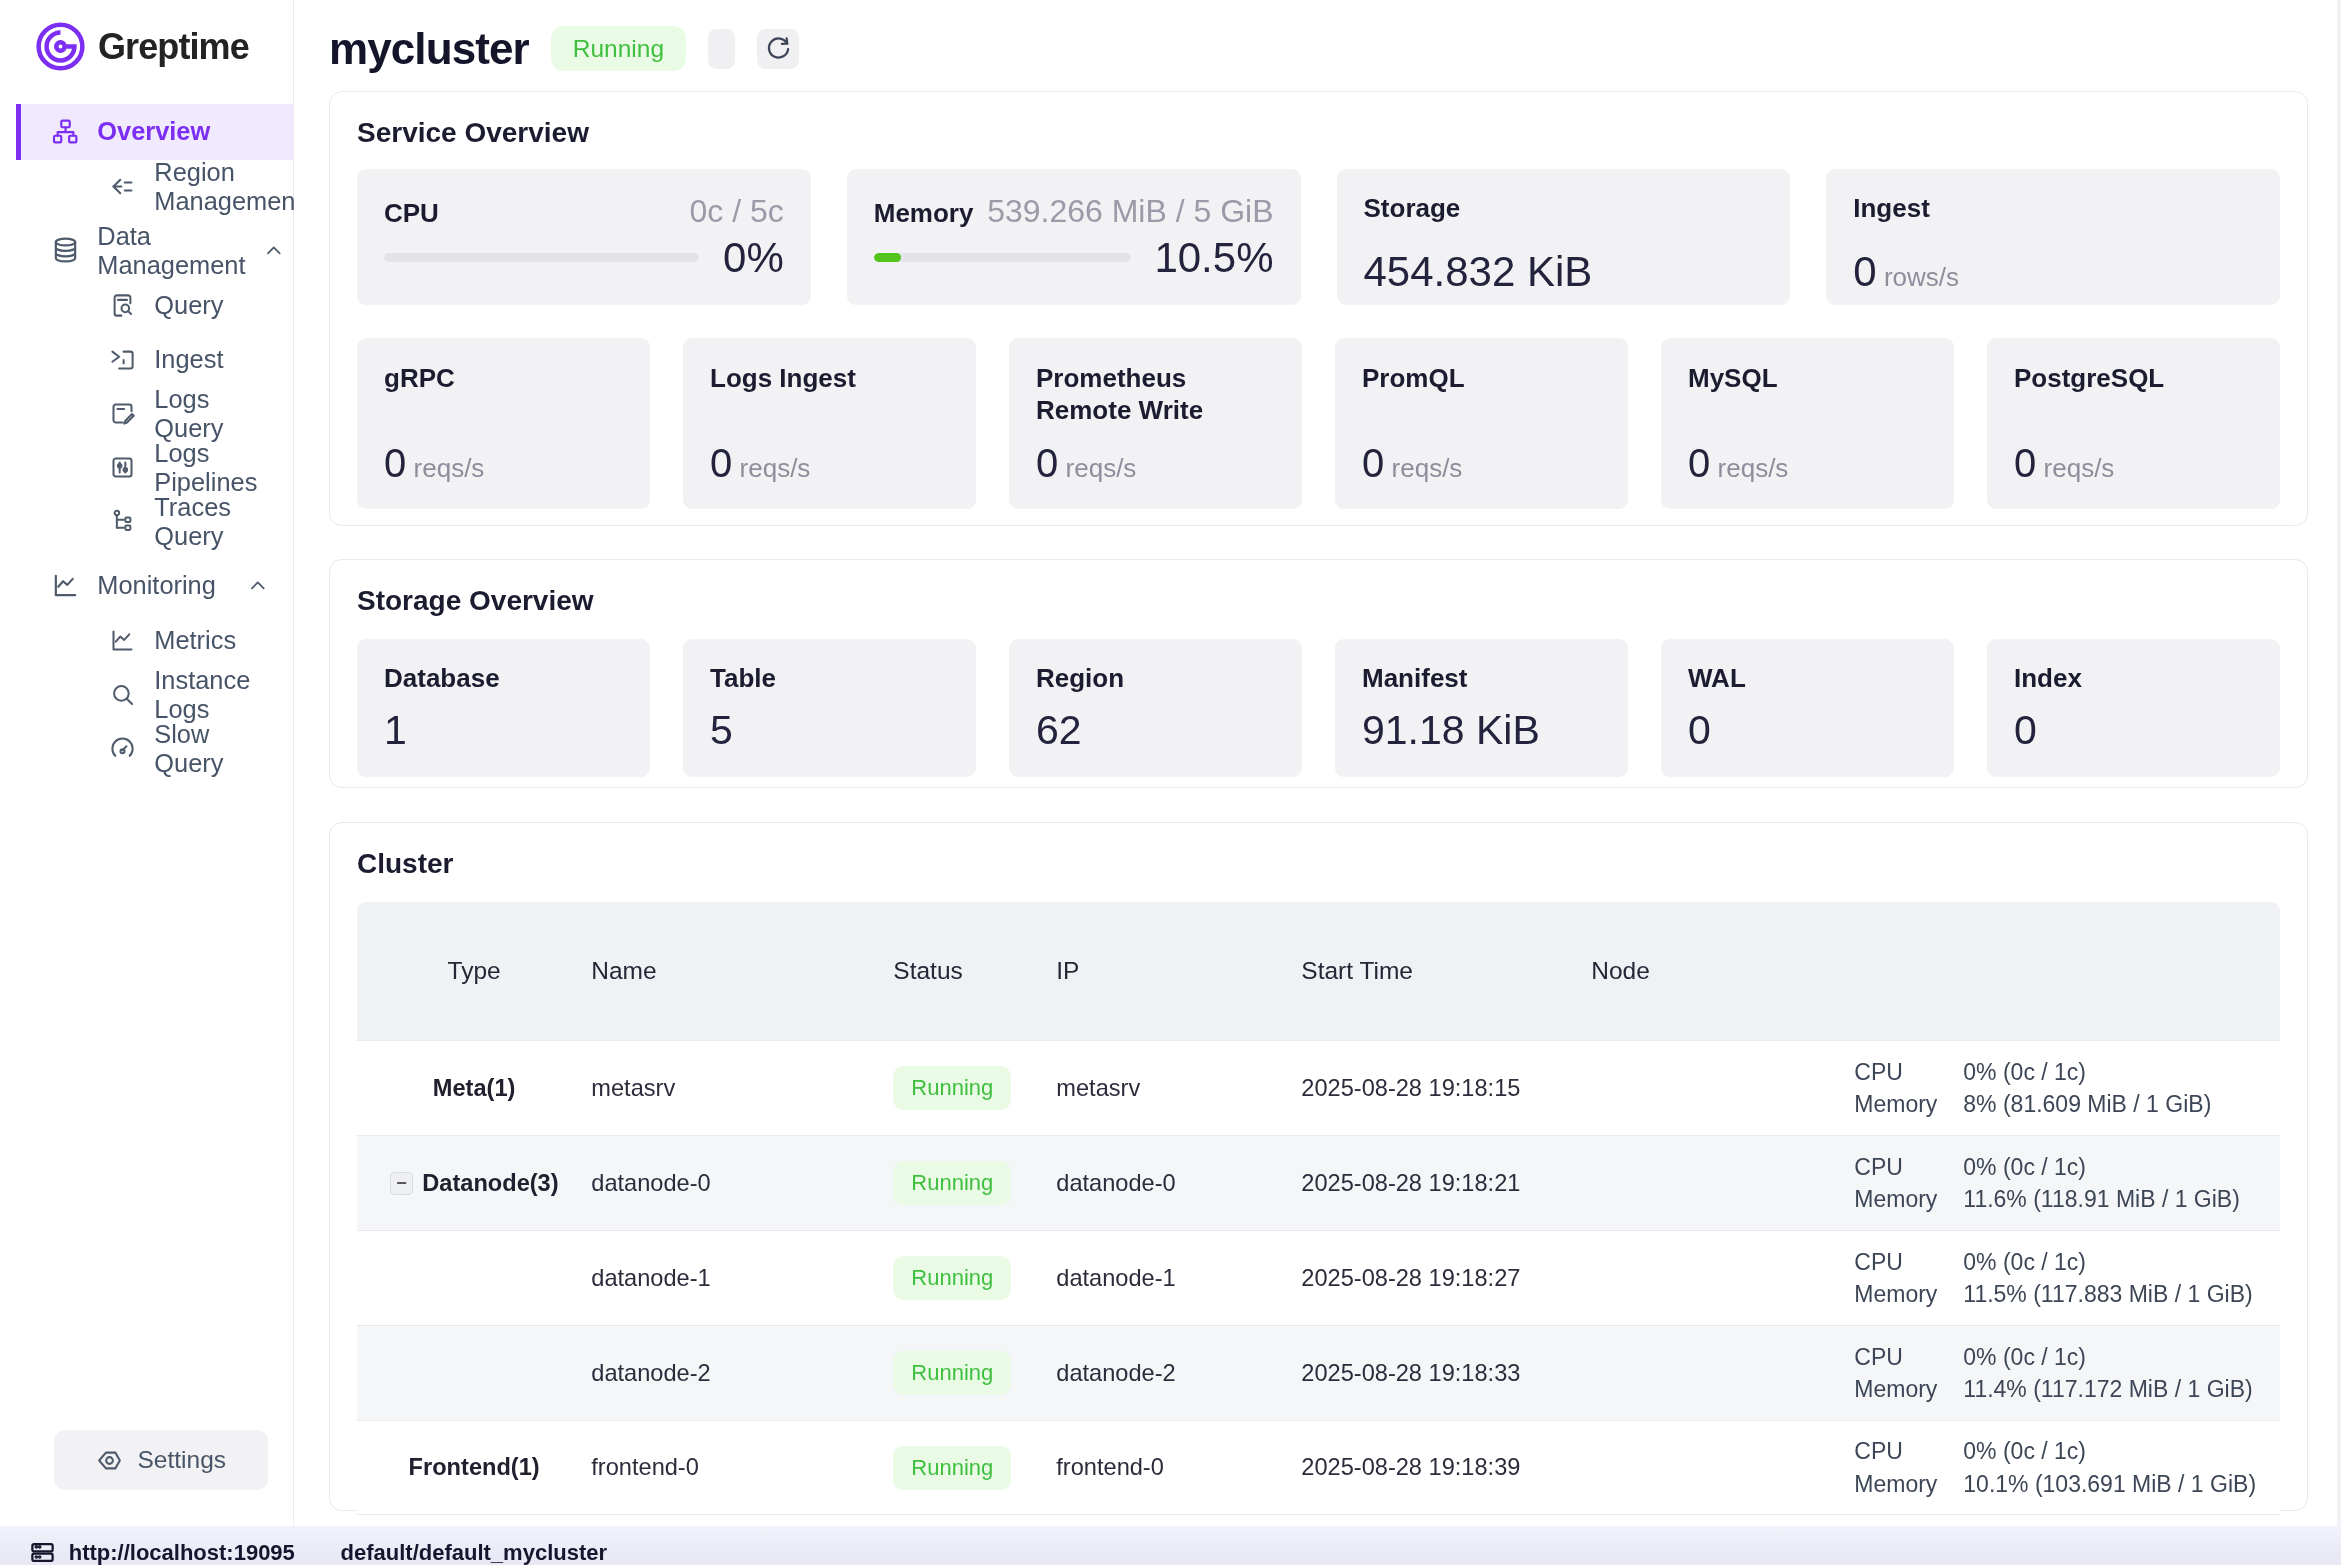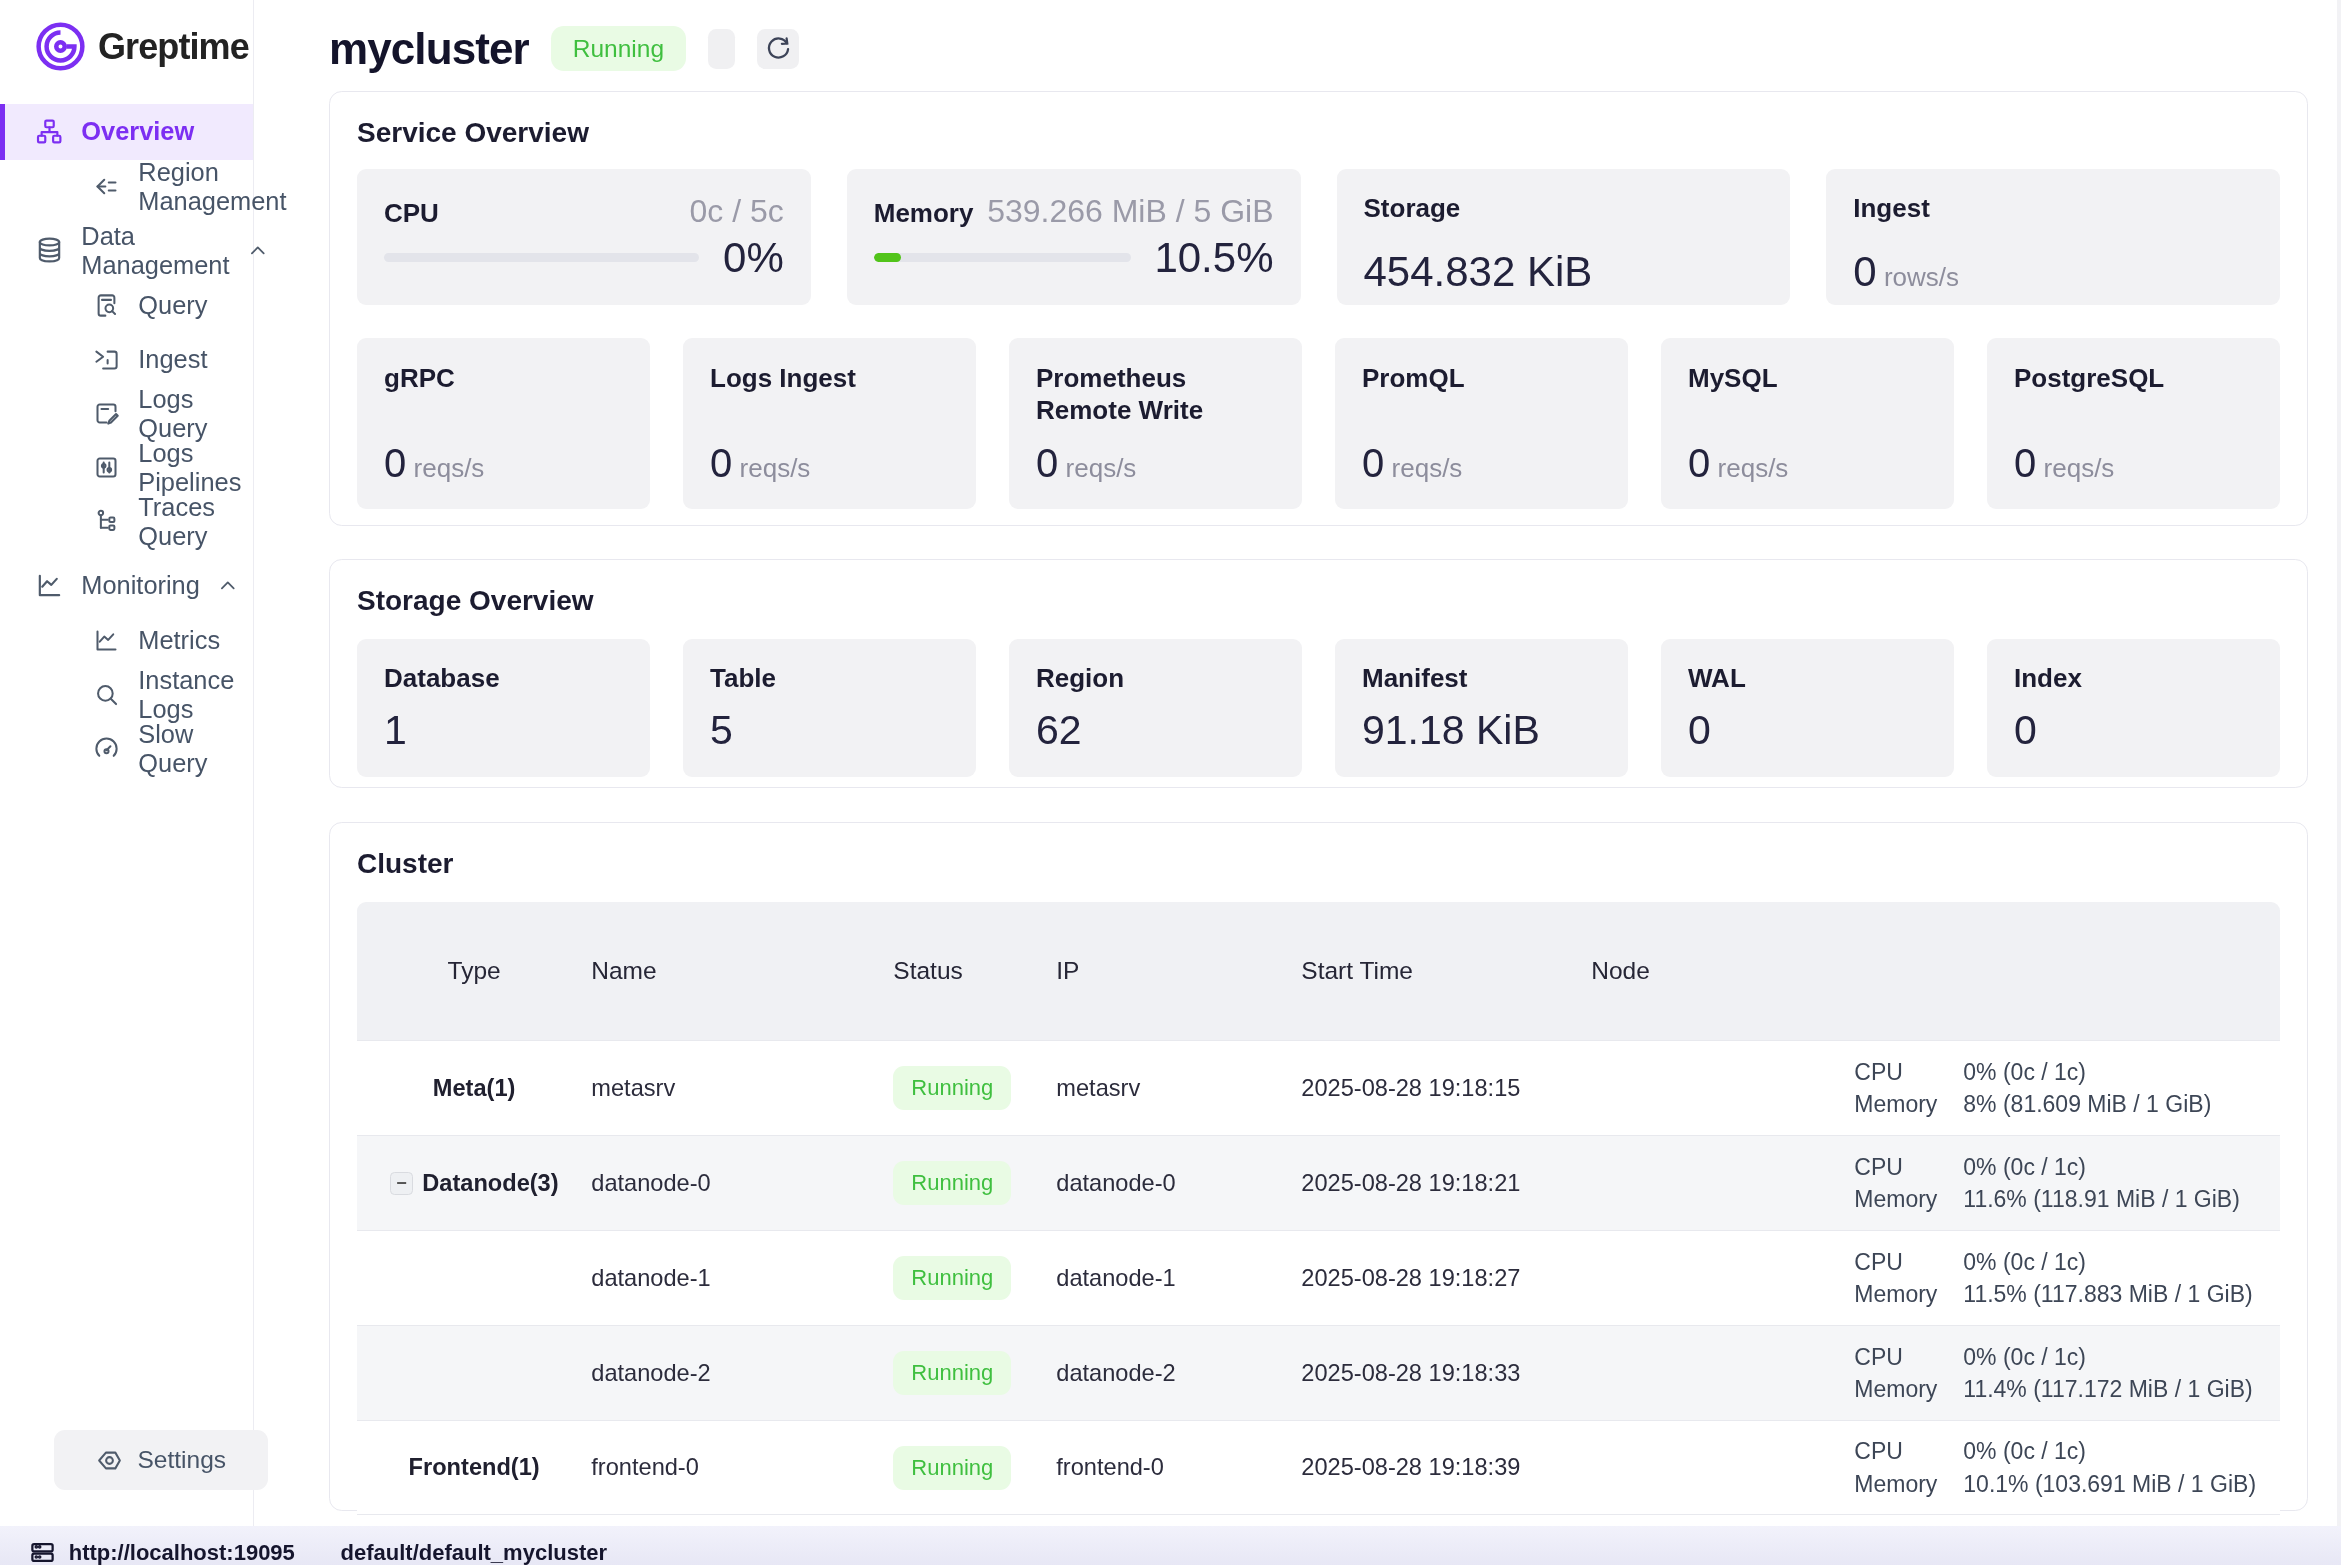--- a/index.html
+++ b/index.html
@@ -2,25 +2,25 @@
 <html style="font-size:14.5px"><head>
 <meta charset="utf-8">
 <style>
   * { box-sizing: border-box; }
   html,body { margin:0; padding:0; background:#fff; }
   #app {
     position:relative; width:2342px; height:1566px; overflow:hidden;
     font-family:"Liberation Sans", sans-serif; color:#20202f; background:#fff;
   }
   
-  .sidebar { position:absolute; left:0; top:0; width:254px; height:1526px; background:#fff; border-right:0.9px solid #ececf2; }
+  .sidebar { position:absolute; left:0; top:0; width:294px; height:1526px; background:#fff; border-right:0.9px solid #ececf2; }
   .logo { display:flex; align-items:center; gap:11px; padding:20px 0 16.3px 34px; }
   .logo-mark { width:53px; height:53px; }
   .logo-text { font-size:36px; font-weight:bold; color:#232323; letter-spacing:-0.9px; }
-  .nav { padding-top:14.5px; }
+  .nav { padding-top:14.5px;padding-left:16px; }
   .nav-item { display:flex; align-items:center; gap:16.3px; height:56px; padding-left:34px; padding-right:23.6px; font-size:25.4px; color:#475467; cursor:pointer; }
   .nav-item .nicon { width:31px; height:31px; flex:0 0 31px; display:flex; align-items:center; justify-content:center; }
   .nav-item.sub { padding-left:91px; height:54px; }
   .nav-item.group { margin-top:9px; }
   .nav-item.active { background:#f1eafe; border-left:5.4px solid #7c2ff2; padding-left:29px; color:#7c2ff2; font-weight:bold; }
   .nav-item .chev { margin-left:auto; width:23.6px; height:23.6px; }
   svg.ic { stroke:#4f5b6b; fill:none; stroke-width:1.8; stroke-linecap:round; stroke-linejoin:round; }
   .nav-item.active svg.ic { stroke:#7c2ff2; }
   .settings-btn { position:absolute; left:54px; top:1430px; width:214px; height:60px; background:#f2f2f4; border:none; border-radius:11px; display:flex; align-items:center; justify-content:center; gap:14.5px; font-size:24.5px; color:#475467; font-family:inherit; cursor:pointer; }
   

